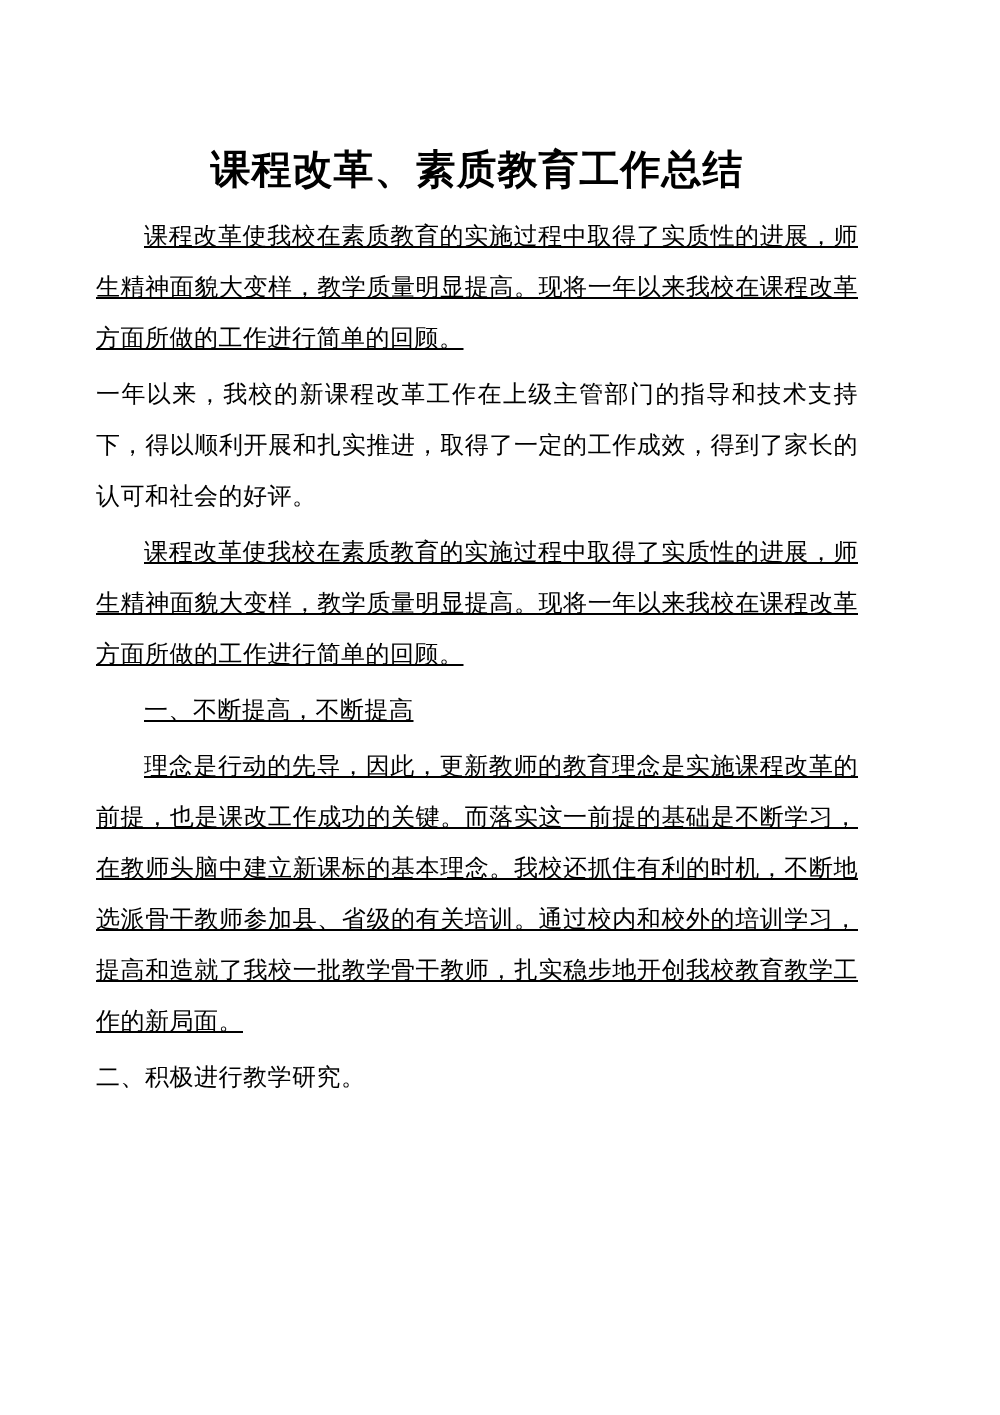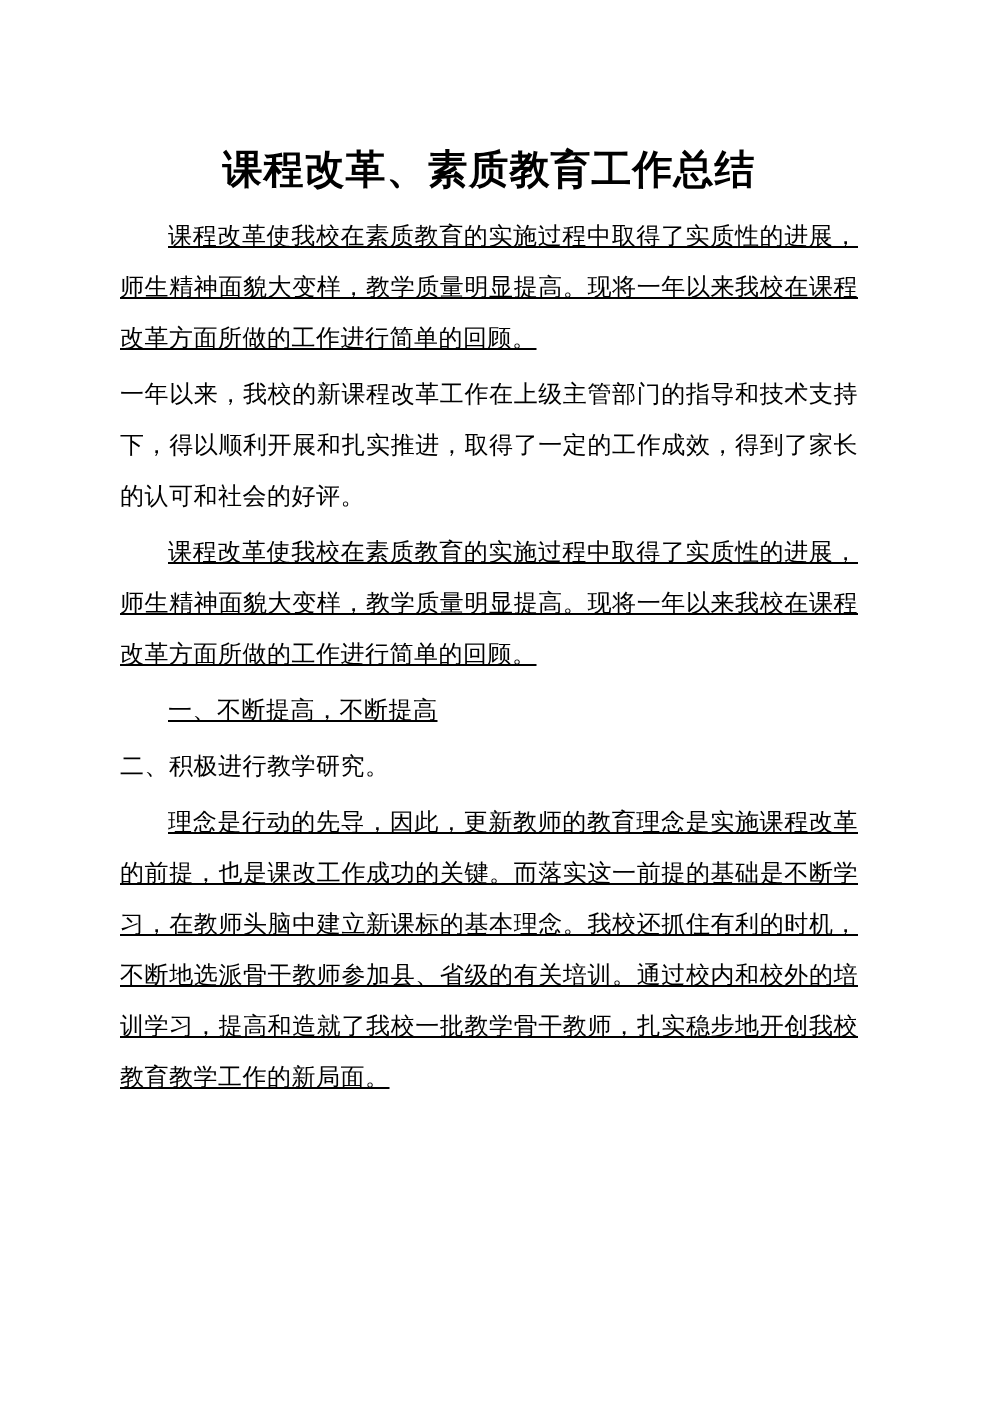--- a/index.html
+++ b/index.html
@@ -7,21 +7,21 @@
     padding: 0;
     background: #ffffff;
   }
   .page {
     position: relative;
     width: 1000px;
     height: 1415px;
     margin: 0 auto;
     background: #ffffff;
     box-sizing: border-box;
-    padding: 142px 142px 0 120px;
+    padding: 142px 142px 0 96px;
     font-family: "Liberation Sans", sans-serif;
     color: #000000;
     overflow: hidden;
   }
   .doc-title {
     margin: 0 0 14px 0;
     font-size: 40px;
     font-weight: 700;
     line-height: 54px;
     letter-spacing: 1px;
@@ -49,17 +49,17 @@
   <h1 class="doc-title">课程改革、素质教育工作总结</h1>
 
   <p class="para indent">课程改革使我校在素质教育的实施过程中取得了实质性的进展，师生精神面貌大变样，教学质量明显提高。现将一年以来我校在课程改革方面所做的工作进行简单的回顾。</p>
 
   <p class="para">一年以来，我校的新课程改革工作在上级主管部门的指导和技术支持下，得以顺利开展和扎实推进，取得了一定的工作成效，得到了家长的认可和社会的好评。</p>
 
   <p class="para indent">课程改革使我校在素质教育的实施过程中取得了实质性的进展，师生精神面貌大变样，教学质量明显提高。现将一年以来我校在课程改革方面所做的工作进行简单的回顾。</p>
 
   <p class="para indent">一、不断提高，不断提高</p>
 
+  <p class="para indent">理念是行动的先导，因此，更新教师的教育理念是实施课程改革的前提，也是课改工作成功的关键。而落实这一前提的基础是不断学习，在教师头脑中建立新课标的基本理念。我校还抓住有利的时机，不断地选派骨干教师参加县、省级的有关培训。通过校内和校外的培训学习，提高和造就了我校一批教学骨干教师，扎实稳步地开创我校教育教学工作的新局面。</p>
+
   <p class="para">二、积极进行教学研究。</p>
-
-  <p class="para indent">理念是行动的先导，因此，更新教师的教育理念是实施课程改革的前提，也是课改工作成功的关键。而落实这一前提的基础是不断学习，在教师头脑中建立新课标的基本理念。我校还抓住有利的时机，不断地选派骨干教师参加县、省级的有关培训。通过校内和校外的培训学习，提高和造就了我校一批教学骨干教师，扎实稳步地开创我校教育教学工作的新局面。</p>
 
 </div>
 
 </body></html>

